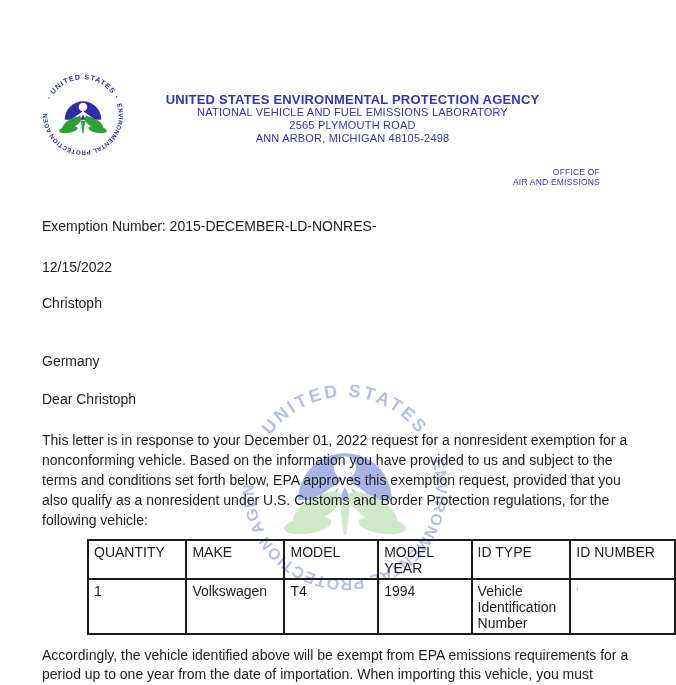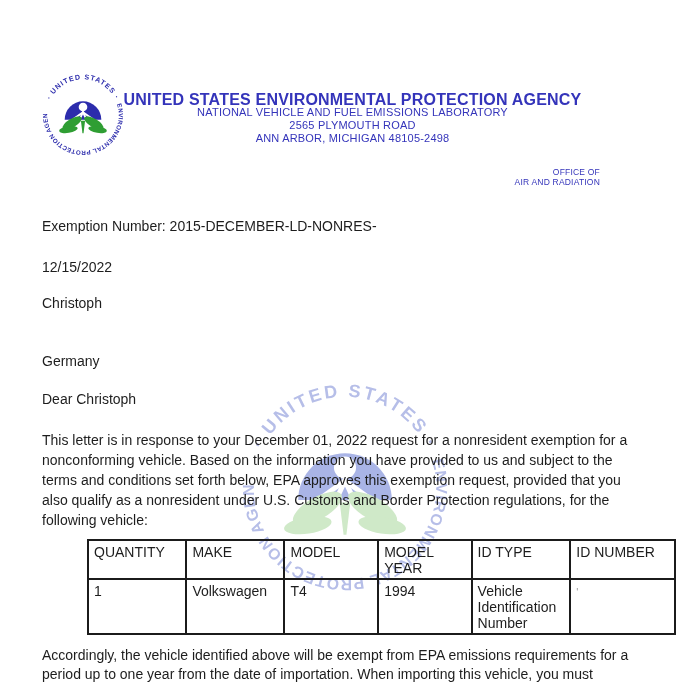--- a/index.html
+++ b/index.html
@@ -26,21 +26,21 @@
   .agency-block {
     position: absolute;
     left: 30px;
     top: 93px;
     width: 645px;
     text-align: center;
     color: #3434ba;
     z-index: 2;
   }
   .agency-line-bold {
-    font-size: 16px;
+    font-size: 13px;
     font-weight: bold;
     line-height: 13px;
     letter-spacing: 0.2px;
   }
   .agency-line {
     font-size: 11px;
     line-height: 13px;
     letter-spacing: 0.2px;
   }
   .office-block {
@@ -162,21 +162,21 @@
 
   <div class="agency-block">
     <div class="agency-line-bold">UNITED STATES ENVIRONMENTAL PROTECTION AGENCY</div>
     <div class="agency-line">NATIONAL VEHICLE AND FUEL EMISSIONS LABORATORY</div>
     <div class="agency-line">2565 PLYMOUTH ROAD</div>
     <div class="agency-line">ANN ARBOR, MICHIGAN 48105-2498</div>
   </div>
 
   <div class="office-block">
     <div>OFFICE OF</div>
-    <div>AIR AND RADIATION</div>
+    <div>AIR AND EMISSIONS</div>
   </div>
 
   <div class="letter-line" style="top:217px">Exemption Number: 2015-DECEMBER-LD-NONRES-</div>
   <div class="letter-line" style="top:258px">12/15/2022</div>
   <div class="letter-line" style="top:294px">Christoph</div>
   <div class="letter-line" style="top:352px">Germany</div>
   <div class="letter-line" style="top:390px">Dear Christoph</div>
   <div class="letter-line para" style="top:430px">This letter is in response to your December 01, 2022 request for a nonresident exemption for a nonconforming vehicle. Based on the information you have provided to us and subject to the terms and conditions set forth below, EPA approves this exemption request, provided that you also qualify as a nonresident under U.S. Customs and Border Protection regulations, for the following vehicle:</div>
 
   <div class="vehicle-table-wrap">

